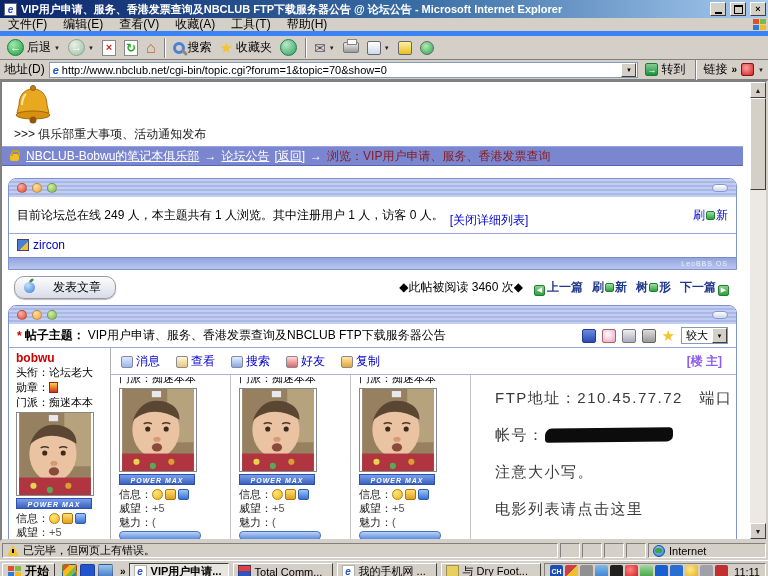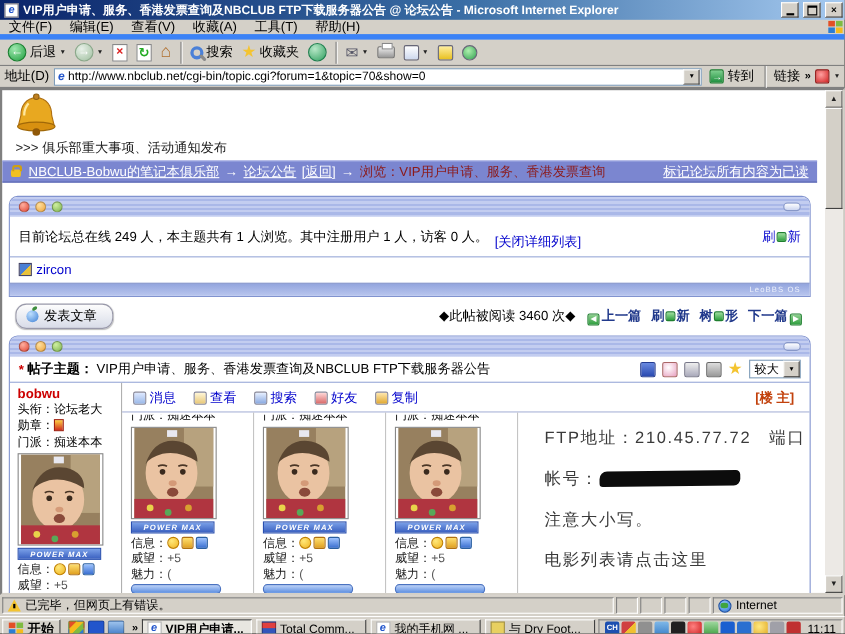--- a/index.html
+++ b/index.html
@@ -81,21 +81,21 @@
   .win1{margin-top:12px;}
   .row1{display:flex;align-items:center;padding:4px 8px;border-bottom:1px solid #98a8d8;font-size:12px;}
   .row1-right{margin-left:auto;}
   .row2{display:flex;align-items:center;gap:4px;padding:4px 8px 5px;}
   .zircon-ic{width:12px;height:12px;background:linear-gradient(135deg,#4a7fd4 55%,#e8c23a 55%);border:1px solid #446;flex:none;}
   a.lnk{color:#0000cc;text-decoration:none;}
   .gsq{display:inline-block;width:9px;height:9px;background:linear-gradient(#9fe09f,#2f9f3f);border:1px solid #1f7f2f;border-radius:2px;vertical-align:-1px;margin:0 1px;}
   .gbtn{display:inline-flex;width:11px;height:11px;background:linear-gradient(#8fd08f,#2f9f3f);border:1px solid #1f7f2f;border-radius:2px;color:#fff;font-size:7px;align-items:center;justify-content:center;vertical-align:-1px;margin:0 2px;}
 
   .actions{display:flex;align-items:center;margin:6px 12px 6px 12px;gap:10px;font-size:12px;white-space:nowrap;}
-  .mac-btn{display:inline-flex;align-items:center;gap:5px;padding:2px 14px 2px 9px;border:1px solid #99a;border-radius:10px;background:linear-gradient(#fdfdfd,#d8dce8);font-size:12px;box-shadow:0 1px 1px #bbb;}
+  .mac-btn{display:inline-flex;align-items:center;gap:18px;padding:2px 14px 2px 9px;border:1px solid #99a;border-radius:10px;background:linear-gradient(#fdfdfd,#d8dce8);font-size:12px;box-shadow:0 1px 1px #bbb;}
   .apple{width:11px;height:11px;border-radius:50%;position:relative;flex:none;}
   .apple::after{content:"";position:absolute;top:-3px;left:5px;width:5px;height:3px;background:#3f8f3f;border-radius:60% 40%;transform:rotate(-30deg);}
   .apple.blue{background:radial-gradient(circle at 35% 30%,#bfe0ff,#3d7fd4);}
   .apple.red{background:radial-gradient(circle at 35% 30%,#ffd9a8,#e06a10);}
   .act-right{margin-left:auto;display:flex;align-items:center;gap:9px;justify-content:flex-end;}
   .navlnk{color:#223a8c;font-weight:bold;text-decoration:none;}
 
   
   .subject-row{display:flex;align-items:center;gap:3px;padding:3px 8px;border-bottom:1px solid #98a8d8;font-size:12px;}
   .subj-star{color:#c00;font-weight:bold;}
@@ -123,21 +123,21 @@
   .s-smile{border-radius:50%;background:radial-gradient(circle at 35% 30%,#ffe879,#f0b420);border:1px solid #c08000;}
   .s-card{background:linear-gradient(#ffe070,#e0a020);border:1px solid #b07010;border-radius:2px;}
   .s-gender{background:linear-gradient(#9fc4ff,#3a6fd0);border:1px solid #2a5fa0;border-radius:2px;}
   .bar-blue{height:9px;background:linear-gradient(#bcd2f8,#5b8de0);border:1px solid #4a72c0;border-radius:4px;width:82px;margin:2px 0;}
   .bar-green{display:inline-block;width:52px;height:9px;background:linear-gradient(#b8f0a0,#48b830);border:1px solid #389020;border-radius:4px;vertical-align:-1px;}
 
   .main-col{flex:1;display:flex;flex-direction:column;min-width:0;}
   .icons-row{display:flex;align-items:center;gap:16px;padding:5px 10px 4px;border-bottom:1px solid #aab4d8;font-size:12px;}
   .ptool{display:inline-flex;align-items:center;gap:3px;color:#0000cc;text-decoration:none;}
   .mini-icon{display:inline-block;width:12px;height:12px;border:1px solid #889;border-radius:2px;}
-  .floor{margin-left:auto;color:#c2410c;font-weight:bold;padding-right:4px;padding-left:40px;}
+  .floor{margin-left:auto;color:#8b5cf6;font-weight:bold;padding-right:4px;padding-left:40px;}
   .cols-row{display:flex;flex:1;min-width:0;}
   .stat-col{width:120px;flex:none;border-right:1px solid #c4c4c4;padding:2px 8px 0;}
   .clipped-line{height:9px;overflow:hidden;margin-bottom:2px;}
   .clipped-line span{display:block;margin-top:-6px;line-height:14px;white-space:nowrap;}
   .post-text{flex:1;min-width:0;padding:14px 0 0 24px;font-size:15px;color:#3a3a3a;letter-spacing:1.5px;}
   .pline{height:37px;white-space:nowrap;overflow:hidden;}
   .redact{display:inline-block;width:128px;height:14px;background:#0c0c0c;border-radius:7px 4px 6px 3px;vertical-align:-2px;transform:rotate(-.6deg);}
   .redact.r2{width:122px;border-radius:4px 7px 3px 6px;}
 
   
@@ -292,21 +292,20 @@
       <div class="notice">&gt;&gt;&gt; 俱乐部重大事项、活动通知发布</div>
 
       <div class="breadcrumb">
         <span class="lock"></span>
         <a class="bc-link" href="#">NBCLUB-Bobwu的笔记本俱乐部</a>
         <span>→</span>
         <a class="bc-link" href="#">论坛公告</a>
         <a class="bc-link" href="#">[返回]</a>
         <span>→</span>
         <span class="bc-view">浏览：VIP用户申请、服务、香港发票查询</span>
-        <a class="bc-link bc-right" href="#">标记论坛所有内容为已读</a>
       </div>
 
       <div class="mwin win1">
         <div class="mtitle">
           <span class="light red"></span>
           <span class="light yellow"></span>
           <span class="light green"></span>
           <span class="mpill"></span>
         </div>
         <div class="row1">

